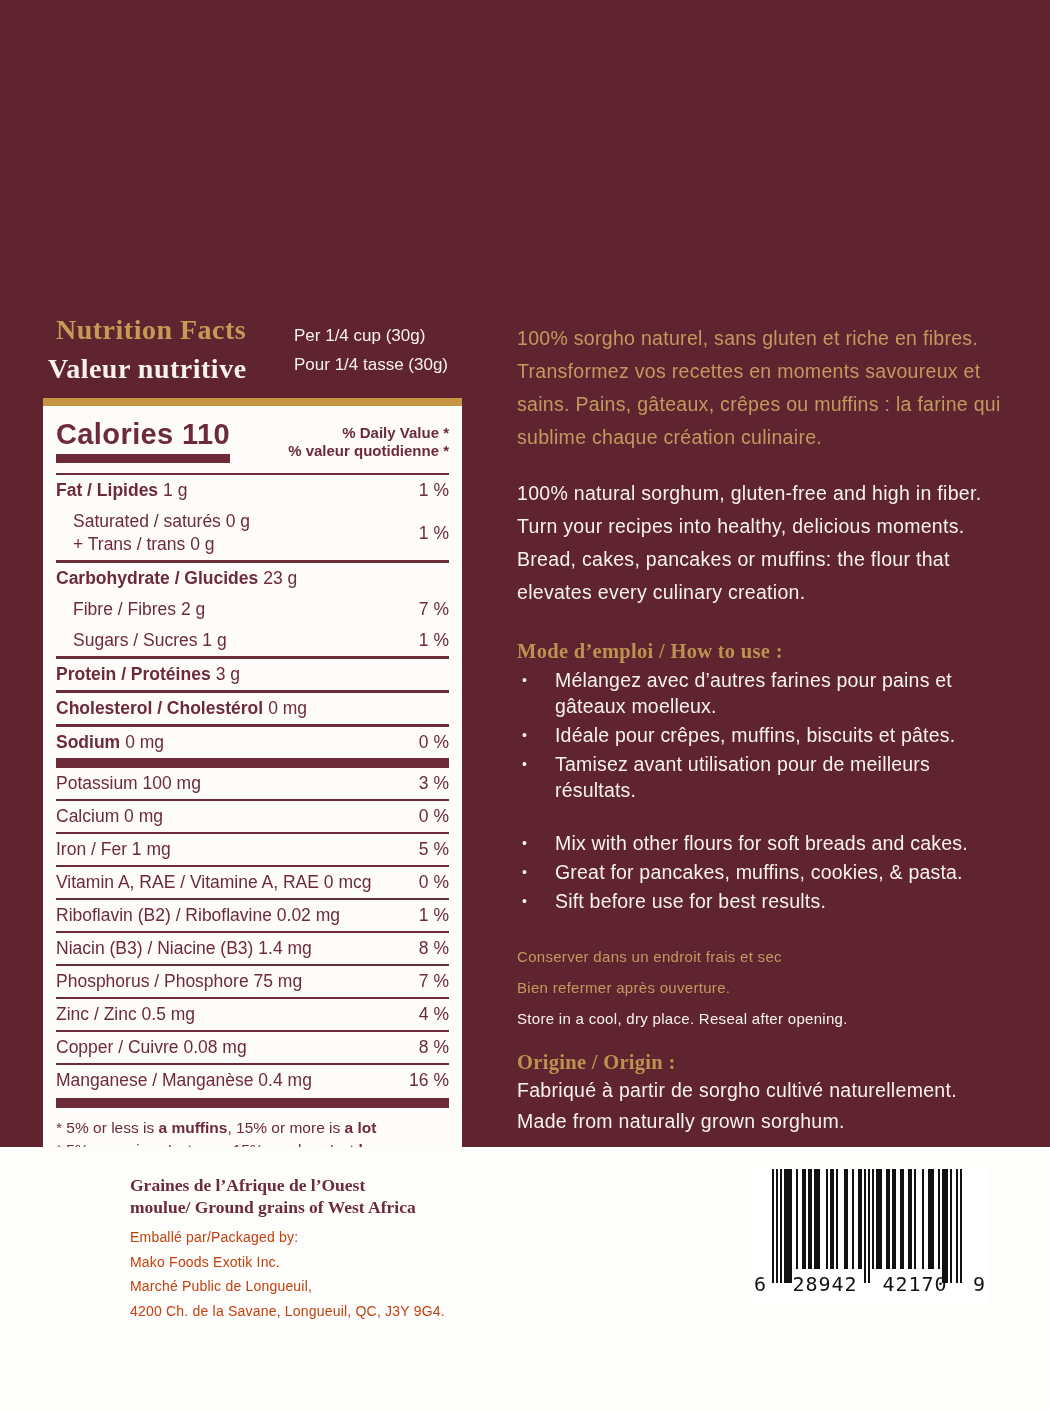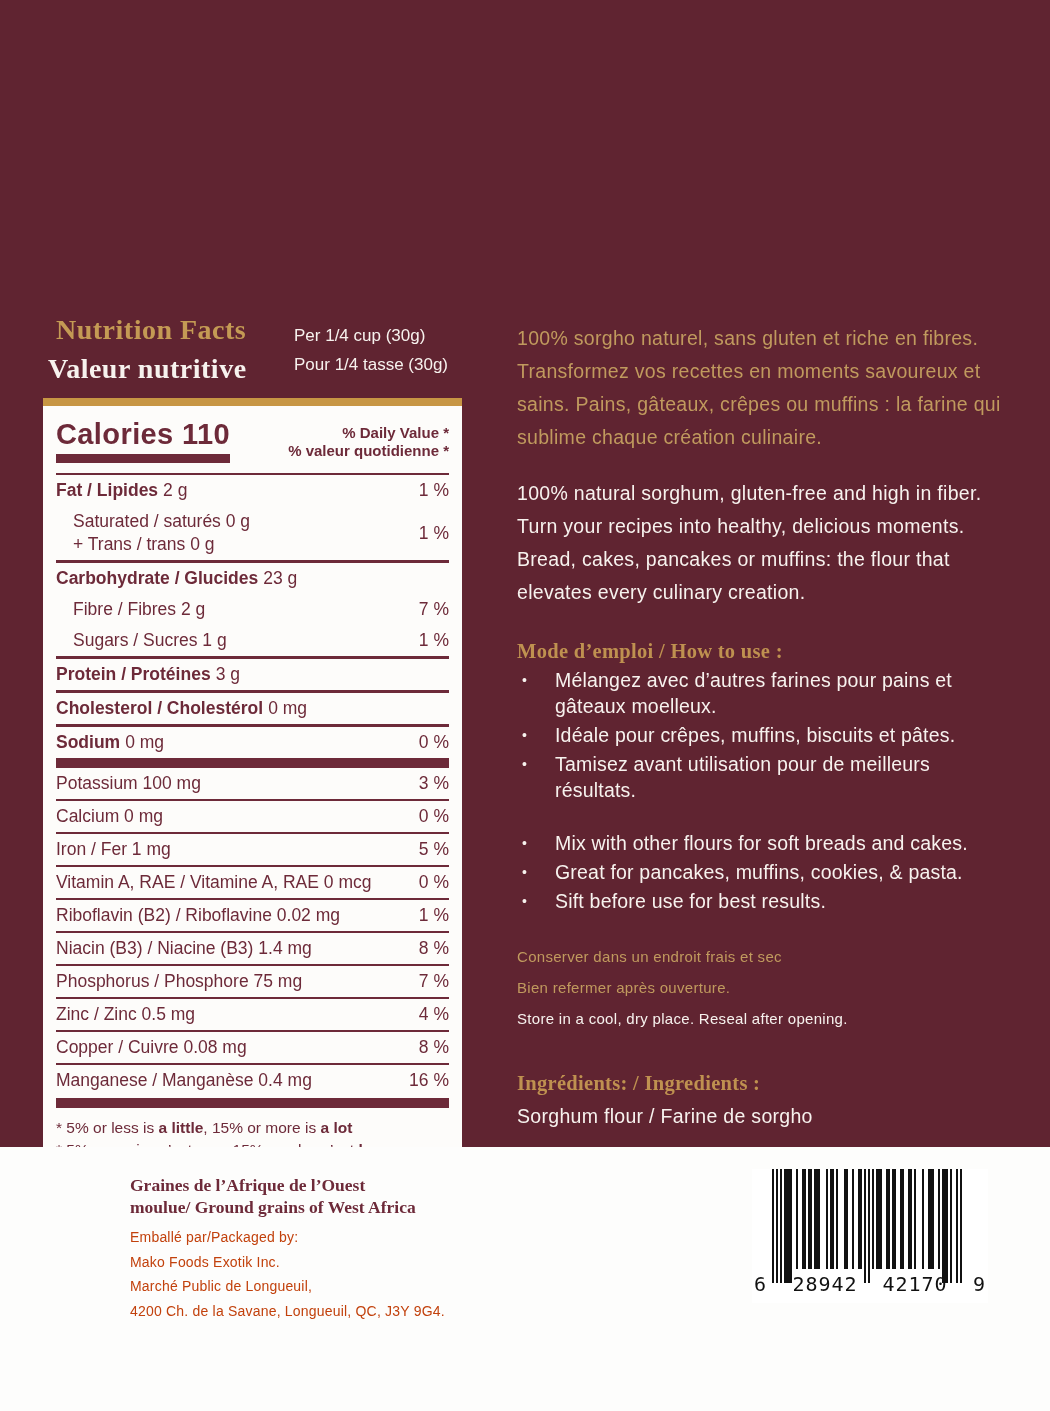--- a/index.html
+++ b/index.html
@@ -100,21 +100,21 @@
           <div class="calories">Calories 110</div>
           <div class="dv-header">
             <div>% Daily Value *</div>
             <div>% valeur quotidienne *</div>
           </div>
         </div>
 
         <div>
 
         <div class="nf-row main div-thin">
-              <div class="lbl"><b class="nf-bold">Fat / Lipides</b><span>2 g</span><span class="nf-l2"></span></div>
+              <div class="lbl"><b class="nf-bold">Fat / Lipides</b><span>1 g</span><span class="nf-l2"></span></div>
               <div class="nf-dv">1 %</div>
             </div>
             <div class="nf-row sub two">
               <div class="lbl"><b class="nf-bold"></b><span>Saturated / saturés 0 g</span><span class="nf-l2">+ Trans / trans 0 g</span></div>
               <div class="nf-dv">1 %</div>
             </div>
             <div class="nf-row main div-med">
               <div class="lbl"><b class="nf-bold">Carbohydrate / Glucides</b><span>23 g</span><span class="nf-l2"></span></div>
               <div class="nf-dv"></div>
             </div>
@@ -174,21 +174,21 @@
               <div class="lbl"><b class="nf-bold"></b><span>Copper / Cuivre 0.08 mg</span><span class="nf-l2"></span></div>
               <div class="nf-dv">8 %</div>
             </div>
             <div class="nf-row plain div-thin">
               <div class="lbl"><b class="nf-bold"></b><span>Manganese / Manganèse 0.4 mg</span><span class="nf-l2"></span></div>
               <div class="nf-dv">16 %</div>
             </div>
           </div>
 
         <div class="nf-notes">
-          <div><span>* 5% or less is </span><b>a little</b><span>, 15% or more is </span><b>a lot</b></div>
+          <div><span>* 5% or less is </span><b>a muffins</b><span>, 15% or more is </span><b>a lot</b></div>
           <div><span>* 5% ou moins c’est </span><b>peu,</b><span> 15% ou plus c’est </span><b>beaucoup</b></div>
         </div>
       </div>
 
       <div class="social">
         <div class="social-icons">
 
         <span class="social-icon">in</span>
             <span class="social-icon">f</span>
             <span class="social-icon">♪</span>
@@ -218,20 +218,25 @@
           <li>Great for pancakes, muffins, cookies, &amp; pasta.</li>
           <li>Sift before use for best results.</li>
         </ul>
 
       <div class="storage">
         <div class="gold">Conserver dans un endroit frais et sec</div>
         <div class="gold">Bien refermer après ouverture.</div>
         <div class="white">Store in a cool, dry place. Reseal after opening.</div>
       </div>
 
+      <div class="origin-block">
+        <div class="h-serif">Origine / Origin :</div>
+        <div class="origin-text">Fabriqué à partir de sorgho cultivé naturellement.</div>
+        <div class="origin-text">Made from naturally grown sorghum.</div>
+      </div>
 
       <div class="h-serif ingredients-heading">Ingrédients: / Ingredients :</div>
       <div class="ingredients-text">Sorghum flour / Farine de sorgho</div>
     </div>
   </div>
 
   <div class="footer">
     <div class="footer-left">
       <div class="tagline">
         <div>Graines de l’Afrique de l’Ouest</div>

